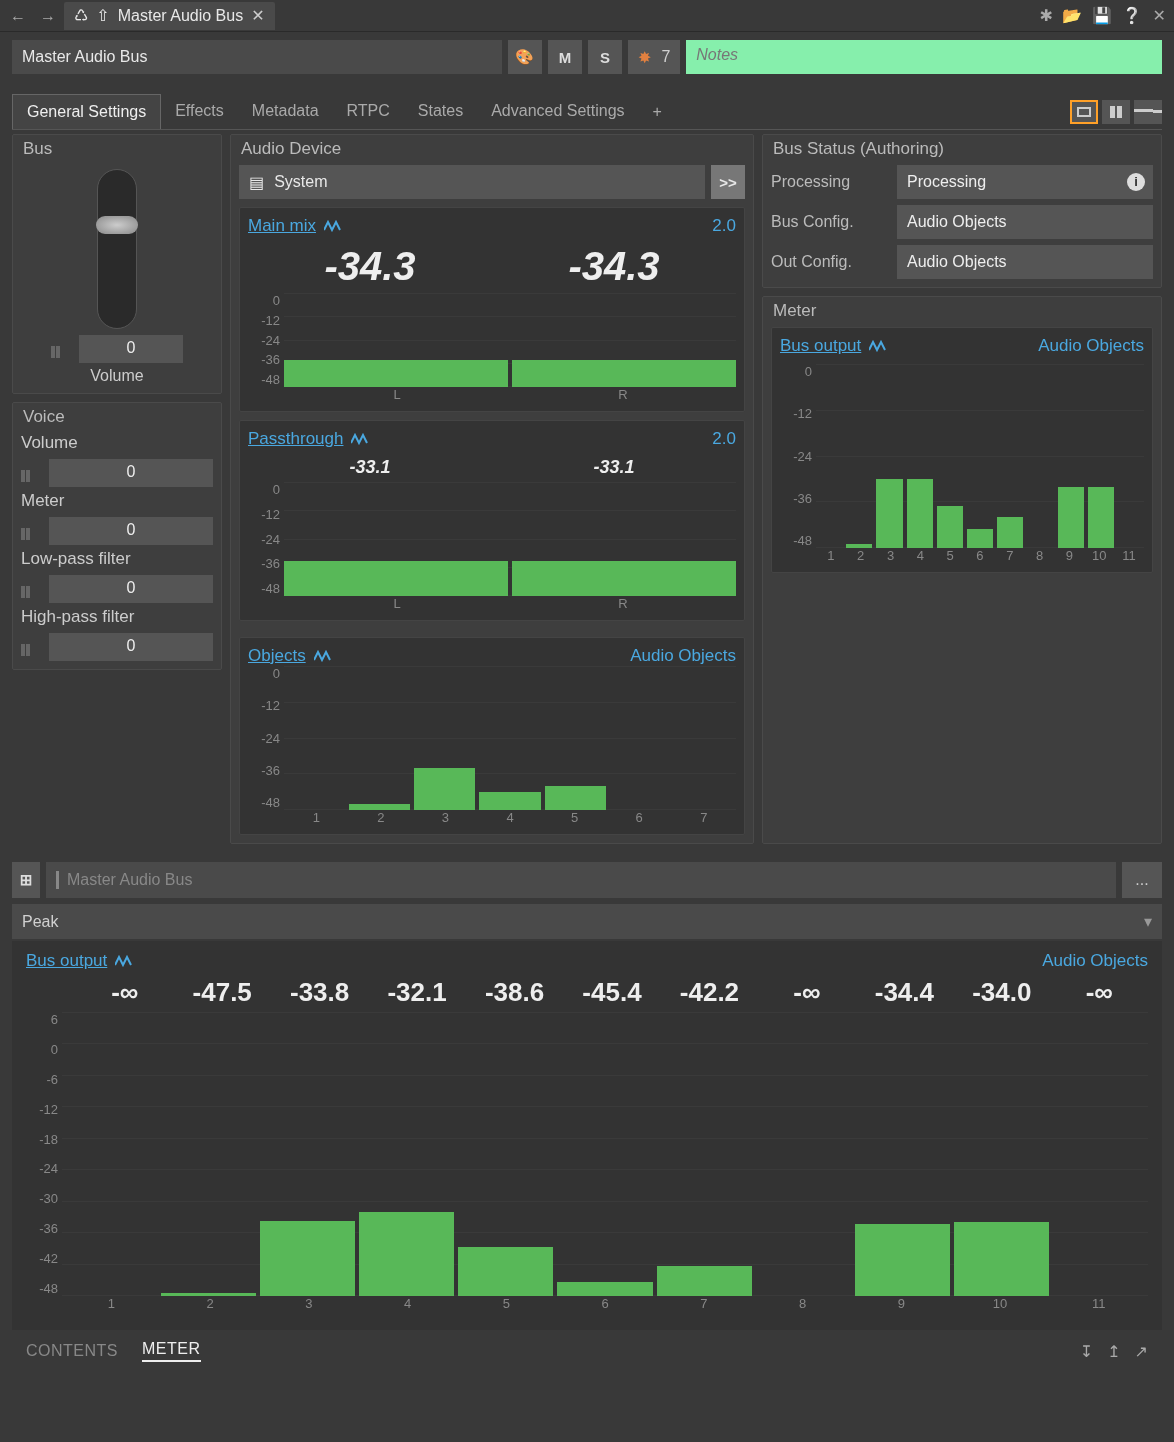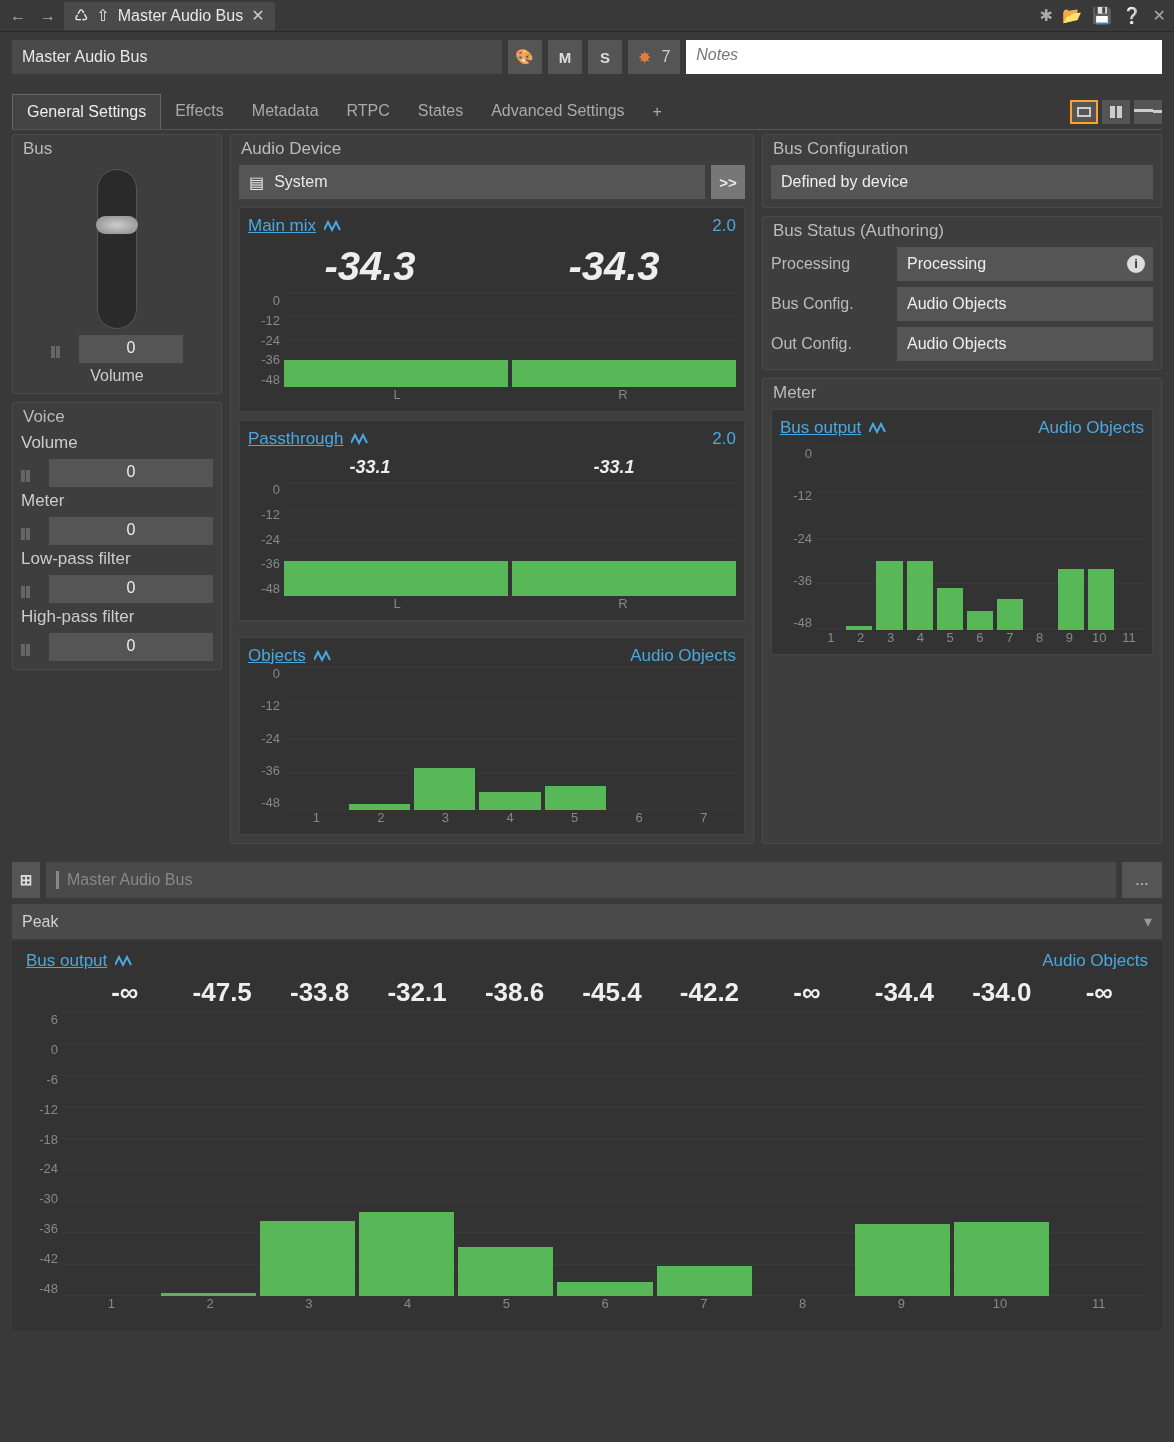--- a/index.html
+++ b/index.html
@@ -11,21 +11,21 @@
 .tab { background:#4a4a4a; display:flex; align-items:center; padding:4px 10px; gap:8px; color:#e8e8e8; margin-left:6px; height:28px; border-top-left-radius:2px; border-top-right-radius:2px; }
 .tab .x { color:#ccc; }
 .topbar .right { margin-left:auto; display:flex; gap:10px; align-items:center; color:#aaa; }
 
 .app { padding: 8px 12px; }
 
 .header-row { display:flex; gap:6px; align-items:center; margin-bottom:10px; }
 .name-field { flex:0 0 490px; background:#4a4a4a; padding:6px 10px; height:34px; line-height:22px; color:#e8e8e8; }
 .ico-btn { background:#555; width:34px; height:34px; display:flex; align-items:center; justify-content:center; color:#ddd; font-weight:bold; font-size:15px; }
 .share-count { background:#555; height:34px; padding:0 10px; display:flex; align-items:center; gap:10px; }
-.notes { flex:1; background:#ffffff; padding:6px 10px; height:34px; color:#777; font-style:italic; }
+.notes { flex:1; background:#86efac; padding:6px 10px; height:34px; color:#777; font-style:italic; }
 
 .tabs-row { display:flex; align-items:center; border-bottom:1px solid #555; margin-bottom:2px;margin-top:20px; }
 .tabs-row .t { padding:8px 14px; color:#aaa; cursor:pointer; }
 .tabs-row .t.active { background:#444; color:#eee; border:1px solid #666; border-bottom:none; }
 .tabs-row .plus { padding:8px 14px; color:#aaa; }
 .tabs-row .view-btns { margin-left:auto; display:flex; gap:4px; }
 .view-btn { width:28px; height:24px; background:#555; display:flex; align-items:center; justify-content:center; }
 .view-btn.active { border:2px solid #ffa028; }
 
 .main3 { display:flex; gap:8px; margin-top:4px; }
@@ -332,24 +332,20 @@
                 <div>6</div>
                 <div>7</div>
               </div>
             </div>
         </div>
       </div>
     </div>
 
     <div class="col-right">
       <div class="panel">
-        <div class="panel-title">Bus Configuration</div>
-        <div class="status-val" style="margin-top:4px">Defined by device</div>
-      </div>
-      <div class="panel">
         <div class="panel-title">Bus Status (Authoring)</div>
         <div class="status-grid" style="margin-top:6px">
           <div class="lbl">Processing</div>
           <div class="status-val">
               <span>Processing</span>
               <span class="info-ic">i</span>
             </div>
           <div class="lbl">Bus Config.</div>
           <div class="status-val">Audio Objects</div>
           <div class="lbl">Out Config.</div>
@@ -495,14 +491,23 @@
             <div>7</div>
             <div>8</div>
             <div>9</div>
             <div>10</div>
             <div>11</div>
           </div>
         </div>
     </div>
   </div>
 
+  <div class="bottom-tabs">
+    <span class="bt">CONTENTS</span>
+    <span class="bt active">METER</span>
+    <div class="ricons">
+      <span>↧</span>
+      <span>↥</span>
+      <span>↗</span>
+    </div>
+  </div>
 
 </div>
 
 </body></html>

